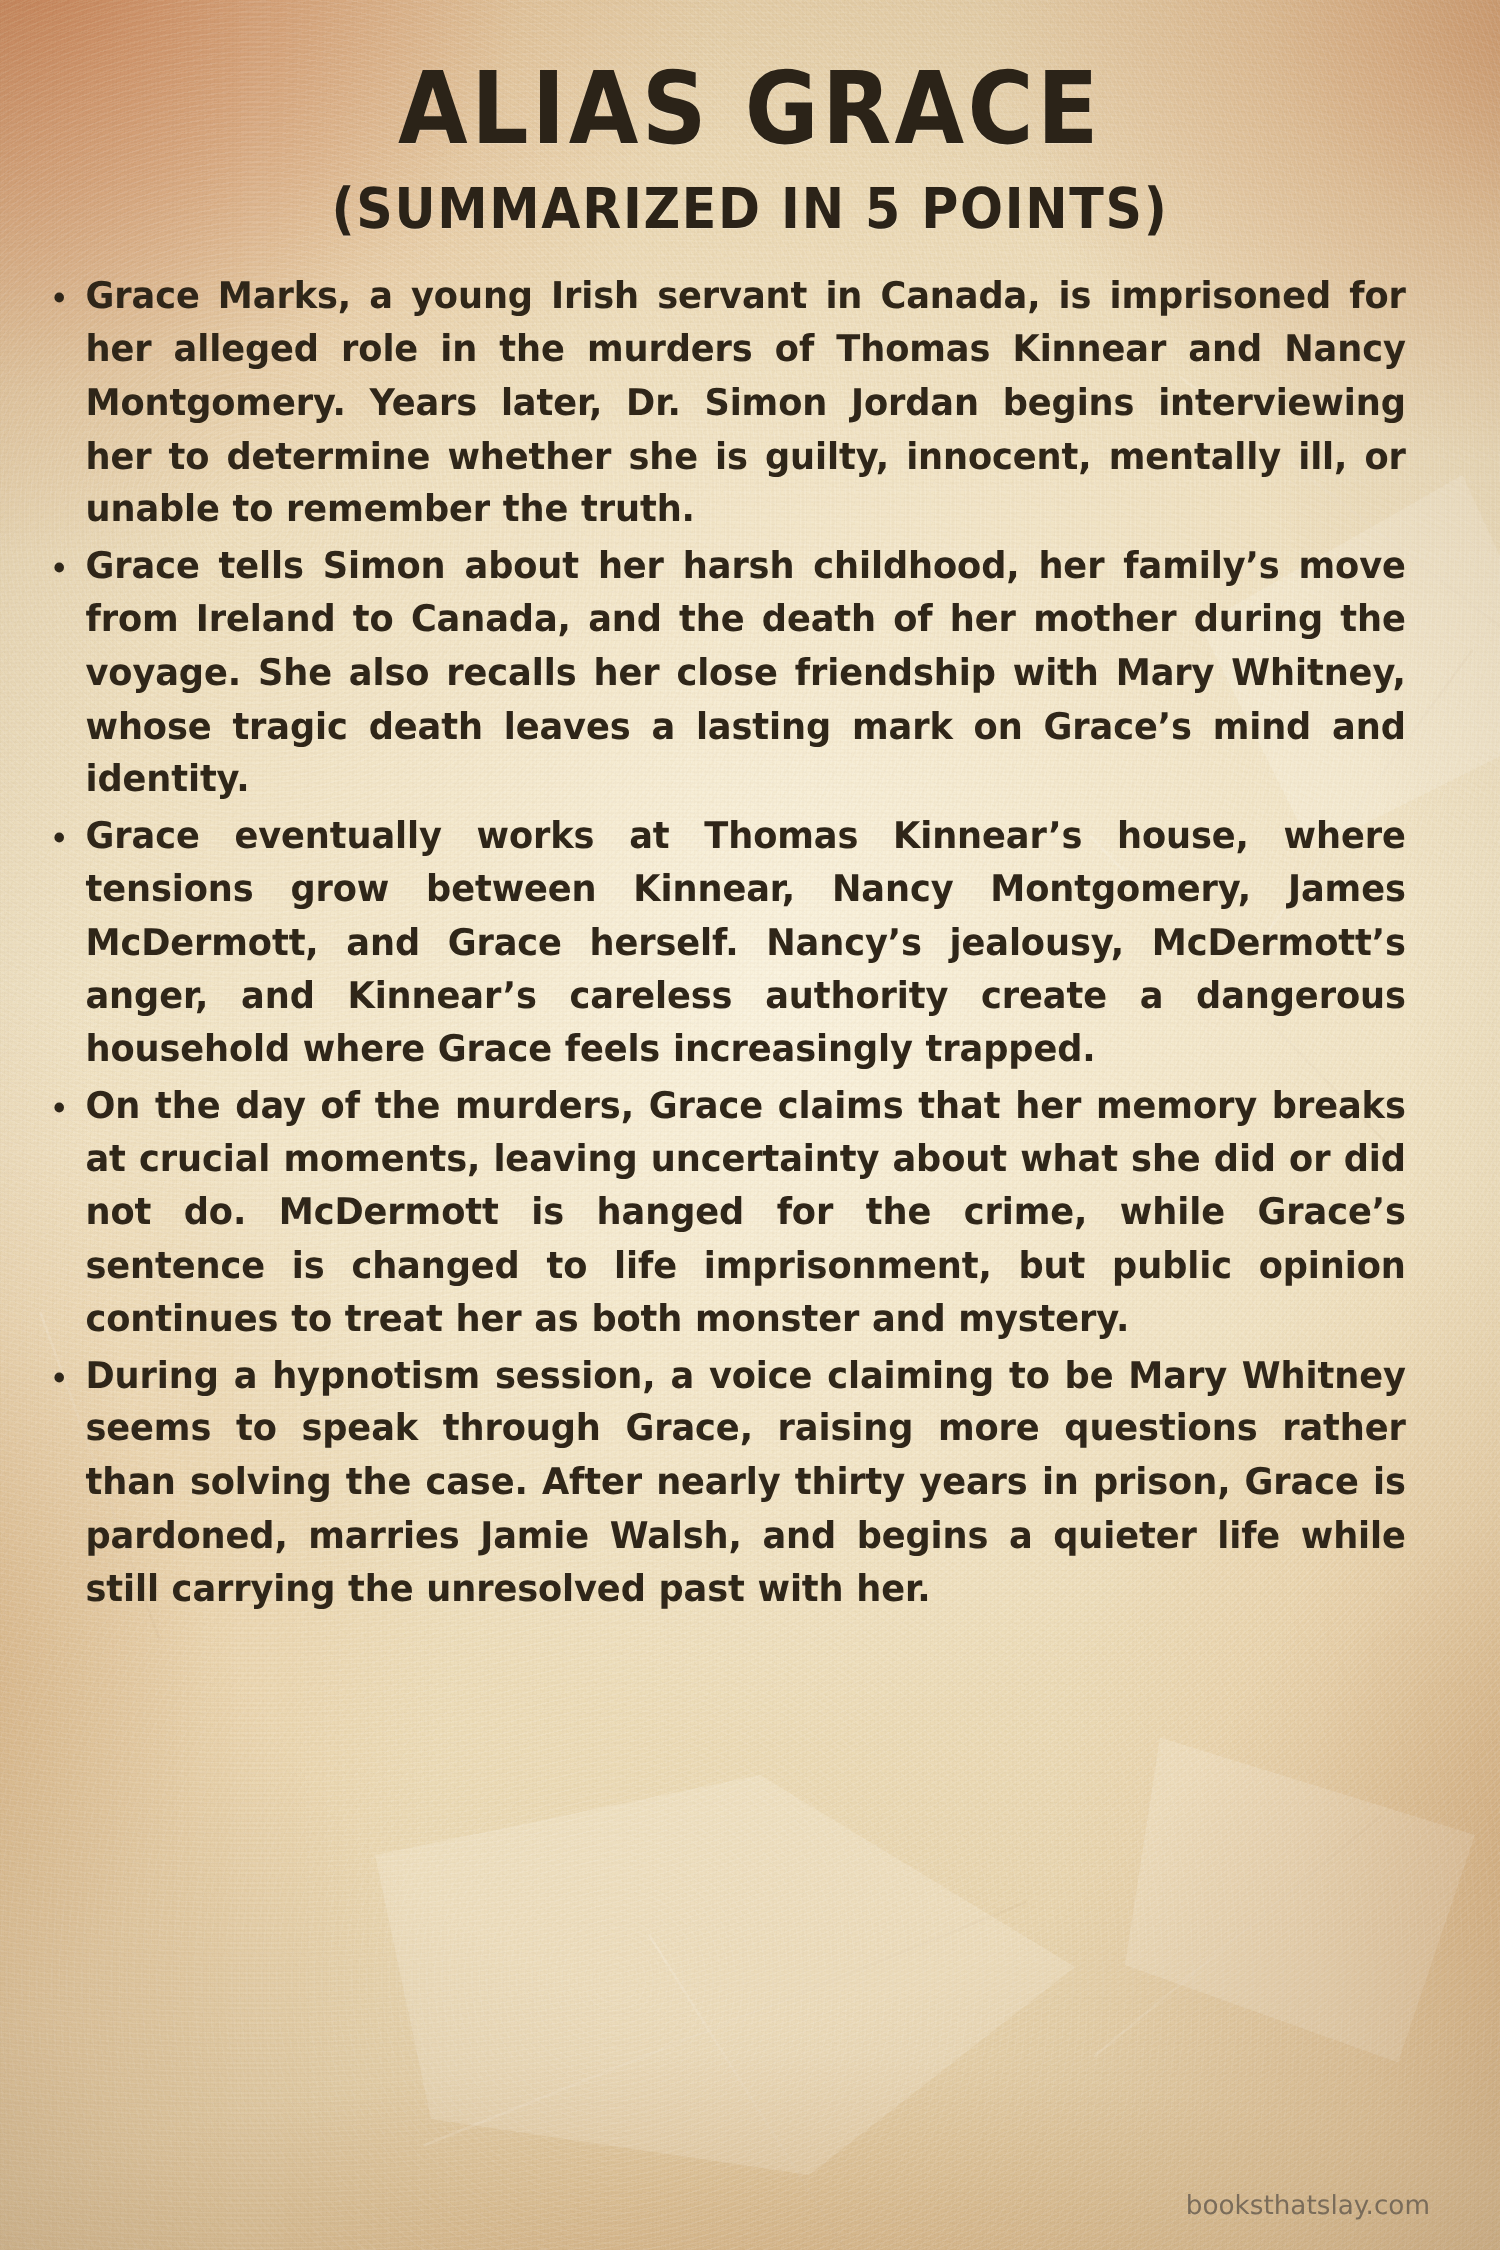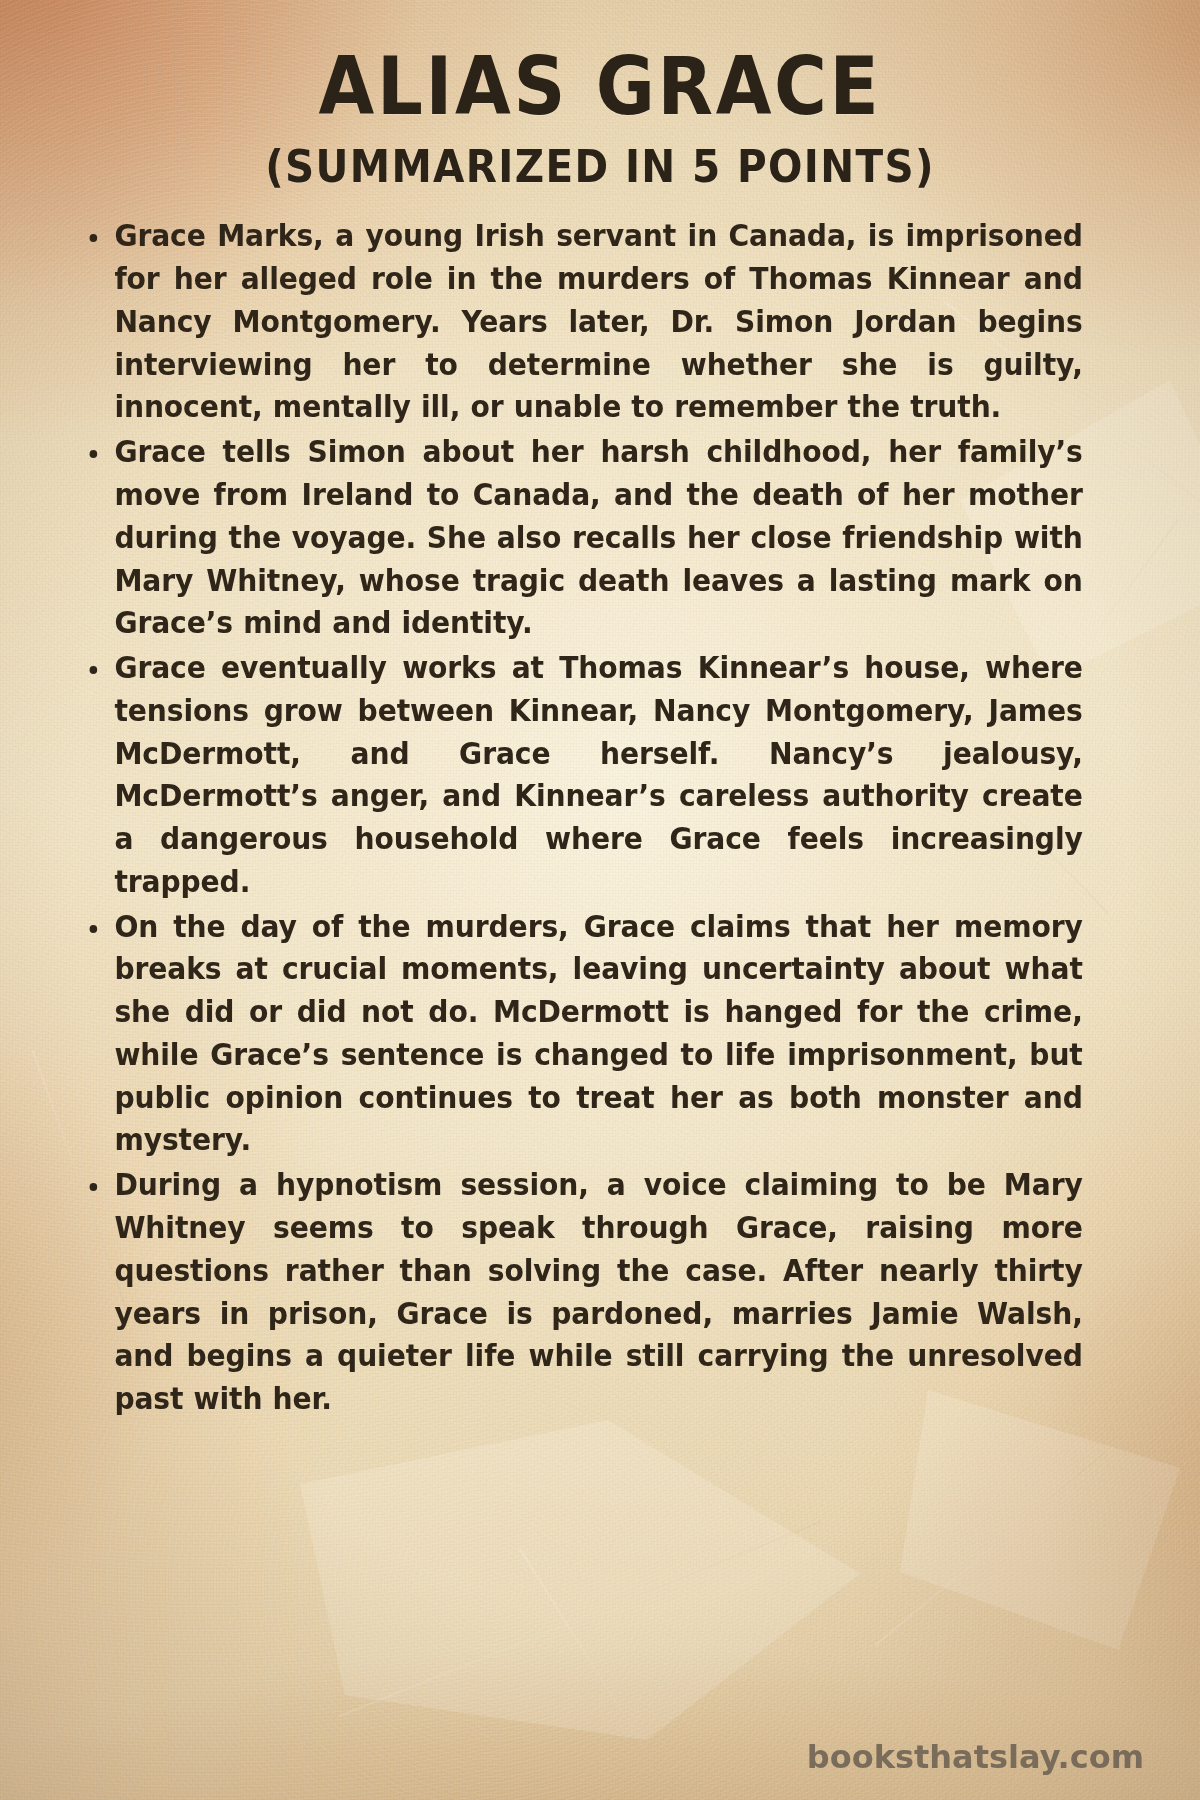--- a/index.html
+++ b/index.html
@@ -91,21 +91,21 @@
   
   .vignette {
     position: absolute; inset: 0; pointer-events: none;
     background: radial-gradient(ellipse 78% 74% at 50% 48%, rgba(0,0,0,0) 56%, rgba(126,86,48,0.14) 82%, rgba(108,70,36,0.26) 100%);
   }
 
   
   .content {
     position: relative;
     z-index: 5;
-    padding: 0 70px;
+    padding: 0 24px;
     box-sizing: border-box;
     width: 1200px;
     height: 1800px;
   }
 
   .title {
     margin: 0;
     padding-top: 48px;
     text-align: center;
     font-family: "DejaVu Sans", sans-serif;
@@ -163,22 +163,22 @@
     height: 8px;
     border-radius: 50%;
     background: #2f2619;
   }
 
   .watermark {
     position: absolute;
     right: 56px;
     bottom: 24px;
     font-family: "DejaVu Sans", sans-serif;
-    font-weight: 700;
-    font-size: 32px;
+    font-weight: 400;
+    font-size: 21px;
     letter-spacing: 0px;
     color: #6e6253;
     opacity: 0.88;
   }
 </style>
 </head>
 <body>
 
 <div class="page">
 

